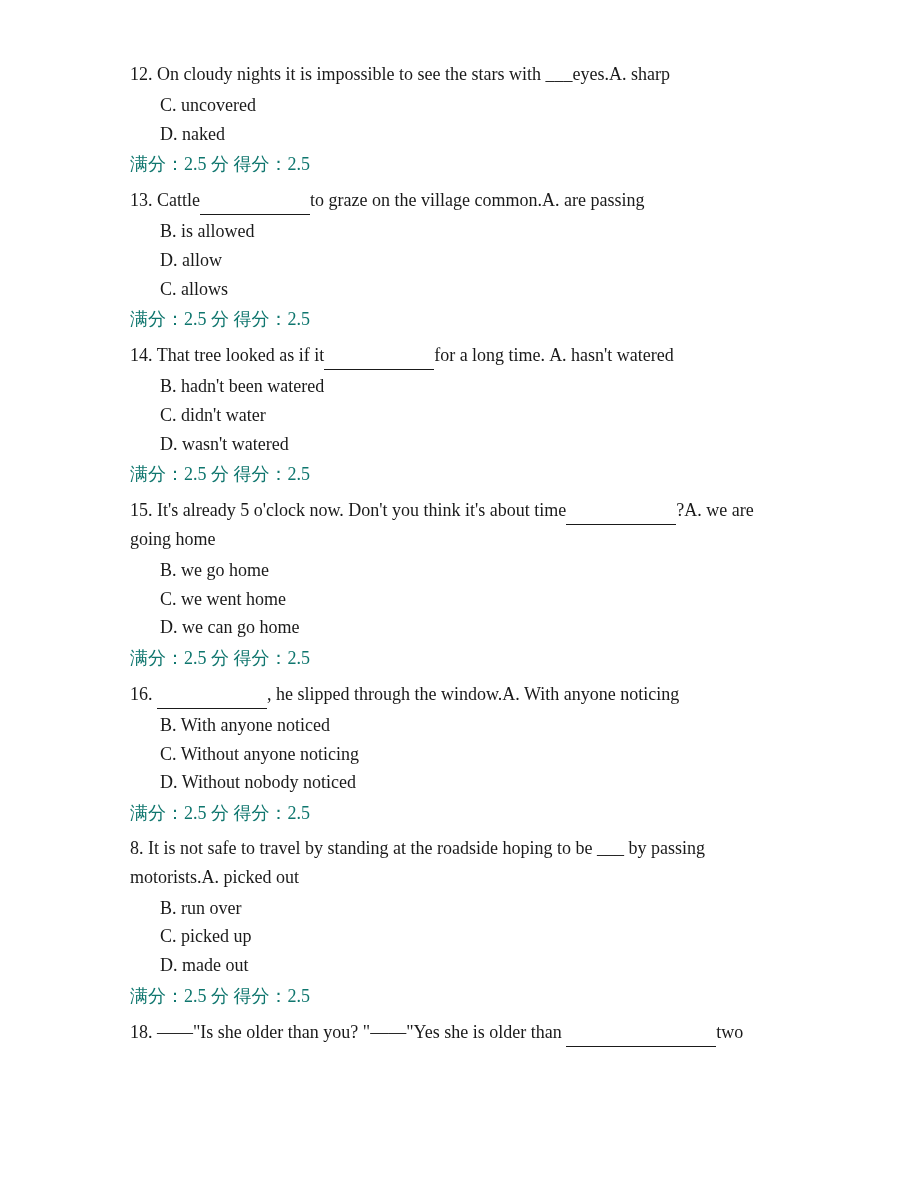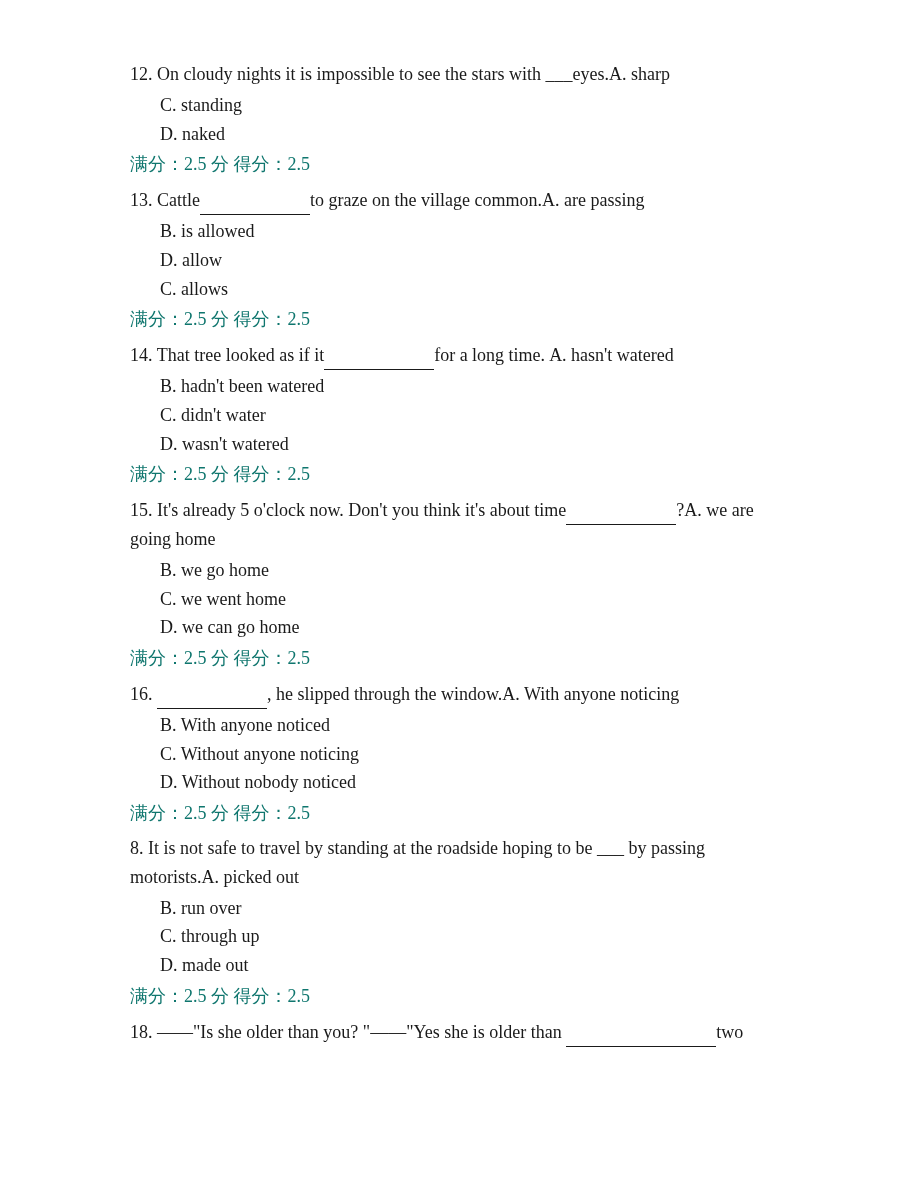--- a/index.html
+++ b/index.html
@@ -53,21 +53,21 @@
 </head>
 <body>
 
 <div>
 
   <div class="question-block">
     <div class="question-text">
       <span>12.</span>
       <span> On cloudy nights it is impossible to see the stars with ___eyes.</span><span class="option" style="margin-left:0; display:inline;">A. sharp</span>
     </div>
-    <span class="option">C. standing</span>
+    <span class="option">C. uncovered</span>
     <span class="option">D. naked</span>
     <div class="score-line">满分：2.5 分 得分：2.5</div>
   </div>
 
   <div class="question-block">
     <div class="question-text">
       <span>13.</span>
       <span> Cattle<span class="blank">&nbsp;</span>to graze on the village common.</span><span class="option" style="margin-left:0; display:inline;">A. are passing</span>
     </div>
     <span class="option">B. is allowed</span>
@@ -108,21 +108,21 @@
     <span class="option">D. Without nobody noticed</span>
     <div class="score-line">满分：2.5 分 得分：2.5</div>
   </div>
 
   <div class="question-block">
     <div class="question-text">
       <span>8.</span>
       <span> It is not safe to travel by standing at the roadside hoping to be ___ by passing motorists.</span><span class="option" style="margin-left:0; display:inline;">A. picked out</span>
     </div>
     <span class="option">B. run over</span>
-    <span class="option">C. through up</span>
+    <span class="option">C. picked up</span>
     <span class="option">D. made out</span>
     <div class="score-line">满分：2.5 分 得分：2.5</div>
   </div>
 
   <div class="question-block">
     <div class="question-text">
       <span>18.</span>
       <span>  ——"Is she older than you? "——"Yes she is older than <span class="blank blank-long">&nbsp;</span>two</span>
     </div>
   </div>

